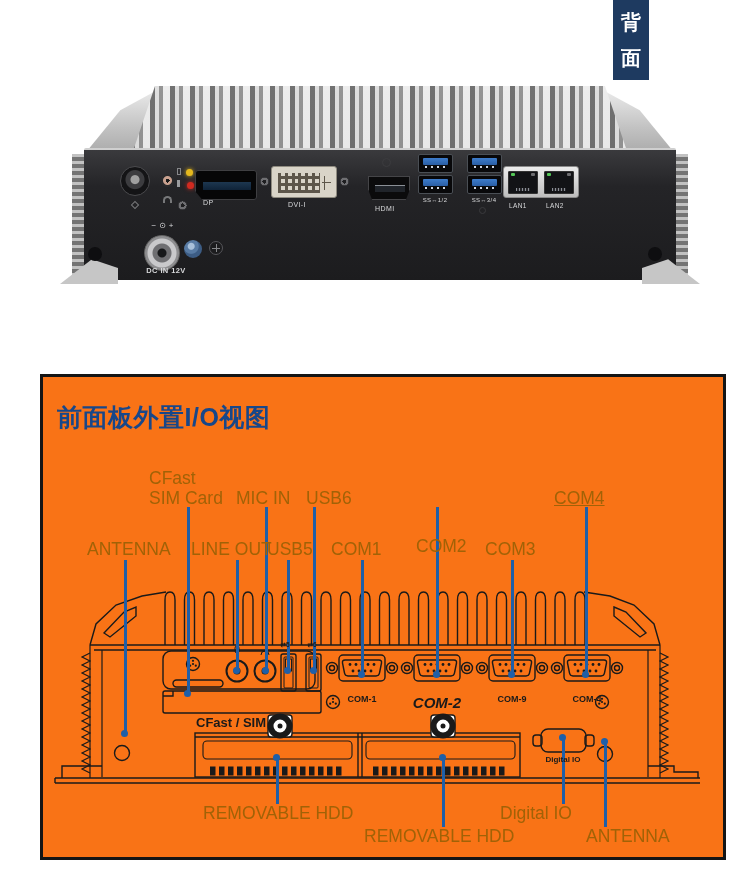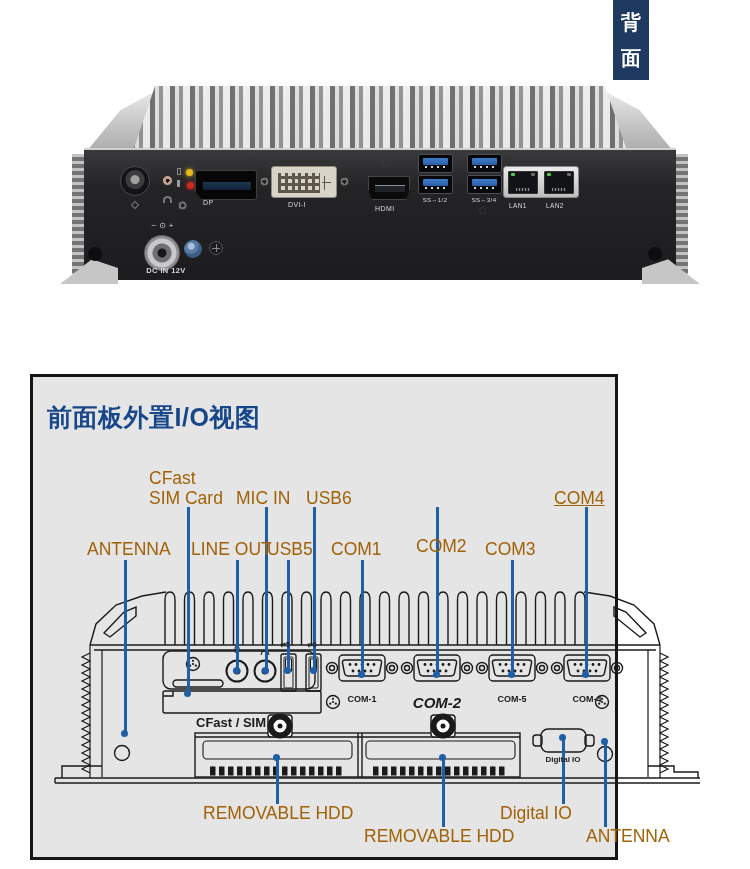--- a/index.html
+++ b/index.html
@@ -41,22 +41,22 @@
          background:linear-gradient(#3d7ccb,#2a5ea5); border-radius:1px; }
   .usb .pins { position:absolute; left:6px; right:6px; top:11px; height:2px;
          background:repeating-linear-gradient(90deg,#cfd6e2 0 2px,transparent 2px 6px); }
   .lanport { position:absolute; width:30px; height:23px; background:#121316;
          border:1px solid #333; border-radius:1px; }
   .lanport .pins { position:absolute; left:7px; bottom:2px; width:14px; height:3px;
          background:repeating-linear-gradient(90deg,#8a8f96 0 1.5px,#26262a 1.5px 3px); }
   .lanled { position:absolute; top:1px; width:4px; height:3px; border-radius:1px; }
 
   
-  #diagram { position:absolute; left:30px; top:374px; width:588px; height:486px;
-             border:3px solid #151515; background:#e5e5e5; }
+  #diagram { position:absolute; left:40px; top:374px; width:686px; height:486px;
+             border:3px solid #151515; background:#f97316; }
   #dtitle { position:absolute; left:14px; top:24px; color:#17478a;
             font-size:25px; font-weight:bold; letter-spacing:.5px; }
   #art { position:absolute; left:0; top:0; z-index:1; }
   .callout { position:absolute; z-index:4; color:#a16207; font-size:17.5px;
              white-space:nowrap; }
   .pn { position:absolute; z-index:4; color:#1a1a1a; font-weight:bold;
         text-align:center; white-space:nowrap; }
   .lead { position:absolute; width:2.5px; background:#1f5fa8; z-index:2; }
   .dot  { position:absolute; width:7px; height:7px; border-radius:50%;
           background:#1f5fa8; z-index:3; }
@@ -366,17 +366,17 @@
 <div class="dot" style="left:358px; top:671px;"></div>
 <div class="dot" style="left:508px; top:671px;"></div>
 <div class="dot" style="left:273px; top:754px;"></div>
 <div class="dot" style="left:439px; top:754px;"></div>
 <div class="dot" style="left:559px; top:734px;"></div>
 <div class="dot" style="left:601px; top:738px;"></div>
 
 <div class="pn" style="left:196px; top:715px; width:70px; font-size:13px;">CFast / SIM</div>
 <div class="pn" style="left:337px; top:694px; width:50px; font-size:9px;">COM-1</div>
 <div class="pn" style="left:412px; top:694px; width:50px; font-size:15px;font-style:italic;">COM-2</div>
-<div class="pn" style="left:487px; top:694px; width:50px; font-size:9px;">COM-5</div>
+<div class="pn" style="left:487px; top:694px; width:50px; font-size:9px;">COM-9</div>
 <div class="pn" style="left:562px; top:694px; width:50px; font-size:9px;">COM-4</div>
 <div class="pn" style="left:535px; top:755px; width:56px; font-size:8px;">Digital IO</div>
 <div class="pn" style="left:274px; top:641px; width:22px; font-size:6.5px;">⇄5</div>
 <div class="pn" style="left:301px; top:641px; width:22px; font-size:6.5px;">⇄6</div>
 
 </body></html>

